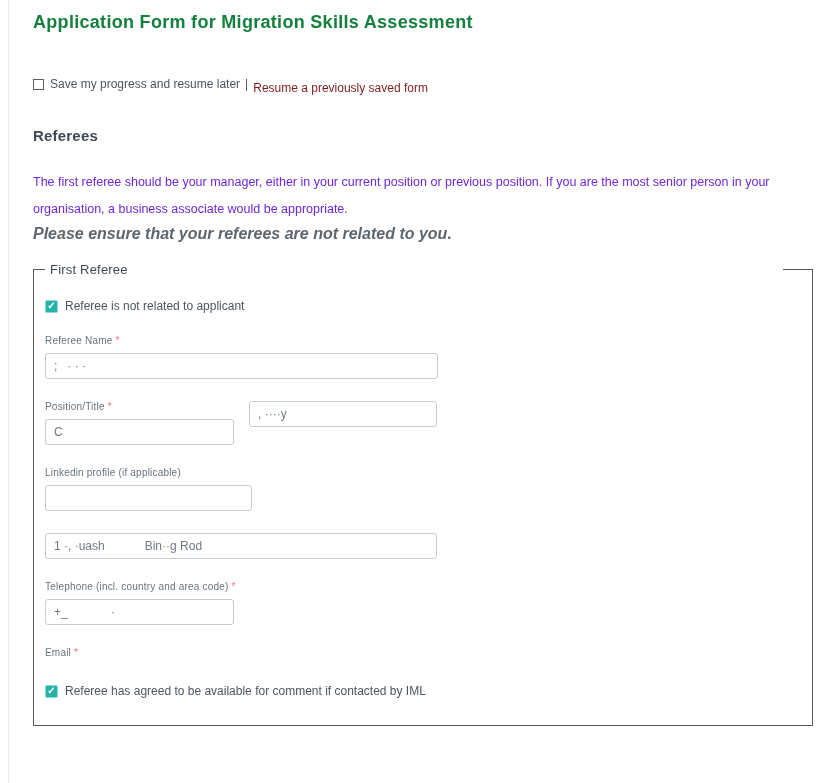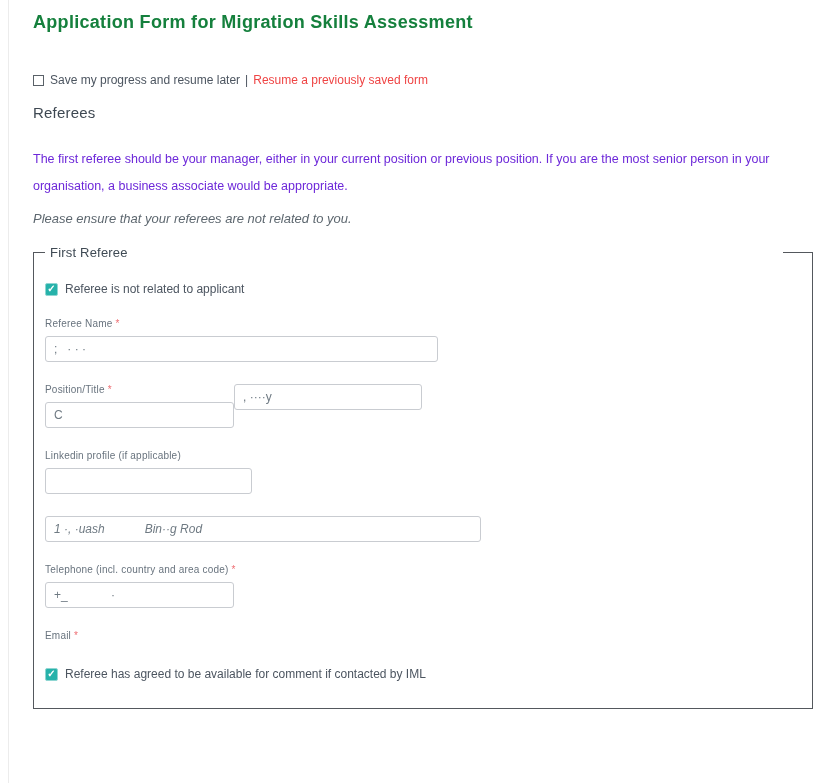--- a/index.html
+++ b/index.html
@@ -12,26 +12,26 @@
     font-size: 18px; font-weight: 700; color: #15803d; letter-spacing: .3px;
     margin-bottom: 0;
   }
 
   .save-row { margin-top: 40px; display: flex; align-items: center; font-size: 12px; color: #4c5560; }
   .cb-empty {
     width: 11px; height: 11px; border: 1px solid #5a6168; background: #fff;
     display: inline-block; margin-right: 6px; flex: 0 0 auto;
   }
   .save-sep { margin: 0 5px; color: #4c5560; }
-  .save-link { color: #ef4444; text-decoration: none; cursor: pointer; }
+  .save-link { color: #7f1d1d; text-decoration: none; cursor: pointer; margin-top: 8px; }
 
-  .section-heading { margin-top: 17px; font-size: 15px; font-weight: 400; color: #3e4852; letter-spacing: .2px; }
+  .section-heading { margin-top: 32px; font-size: 15px; font-weight: 700; color: #3e4852; letter-spacing: .2px; }
 
   .section-desc { margin-top: 25px; font-size: 12.5px; color: #6d28d9; line-height: 27px; width: 782px; }
-  .section-note { margin-top: 11px; font-size: 13px; font-style: italic; color: #5d676f; }
+  .section-note { margin-top: 2px; font-size: 16px; font-style: italic; color: #5d676f; font-weight: bold; }
 
   fieldset.referee {
     margin-top: 19px; width: 780px; border: 1px solid #54585d;
     padding: 4px 14px 14px 11px; background: #fff;
   }
   fieldset.referee legend {
     width: calc(100% - 15px); font-size: 13px; font-weight: 500; color: #3f4a54;
     padding: 0 4px 0 5px; letter-spacing: .2px;
   }
 
@@ -50,22 +50,22 @@
   .req { color: #ee6e73; margin-left: 3px; }
   .text-input {
     height: 26px; border: 1px solid #c9ccd1; border-radius: 3px; background: #fff;
     font-family: "Liberation Sans", sans-serif; font-size: 12px; color: #6f7a83;
     padding: 0 8px; display: block; outline: none;
   }
   .w-name { width: 393px; }
   .w-half1 { width: 189px; }
   .w-half2 { width: 188px; }
   .w-linkedin { width: 207px; }
-  .w-address { width: 436px; font-style: italic; }
-  .two-col { display: flex; }
+  .w-address { width: 392px; }
+  .two-col { display: flex; gap: 15px; }
 </style>
 </head>
 <body>
 
 <div class="edge-line"></div>
 
 <div class="page">
 
   <h1 class="page-title">Application Form for Migration Skills Assessment</h1>
 

